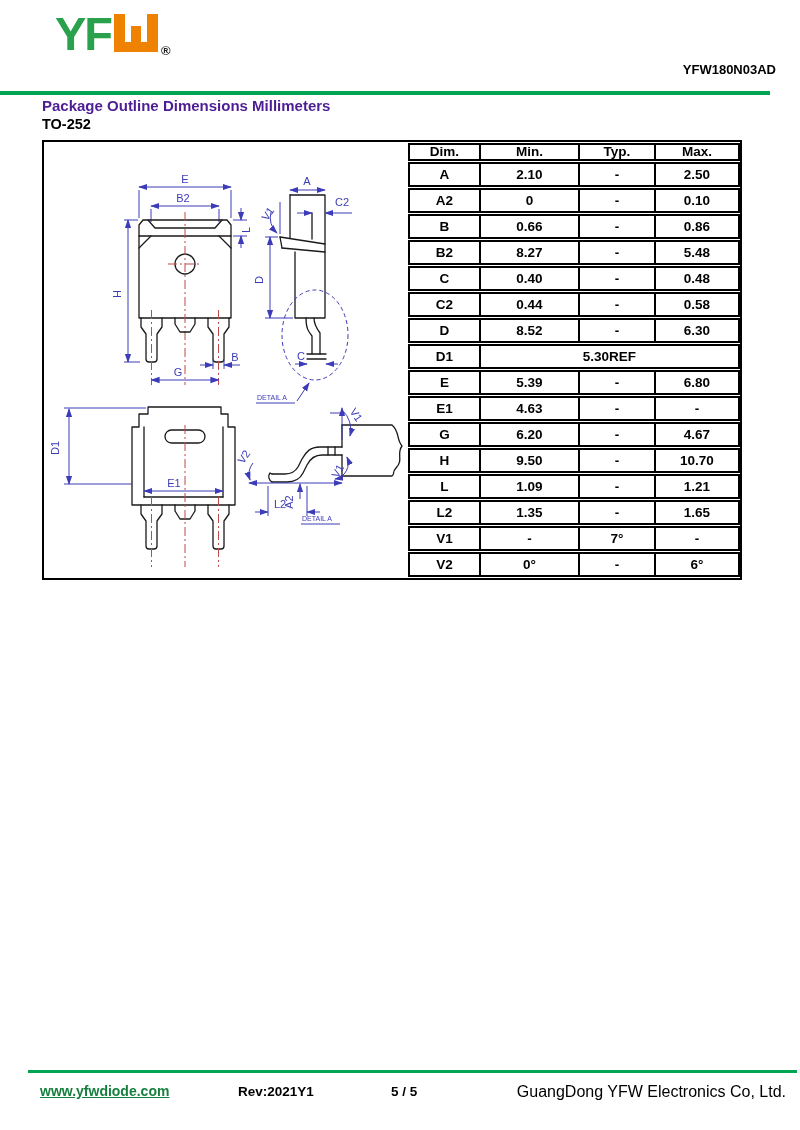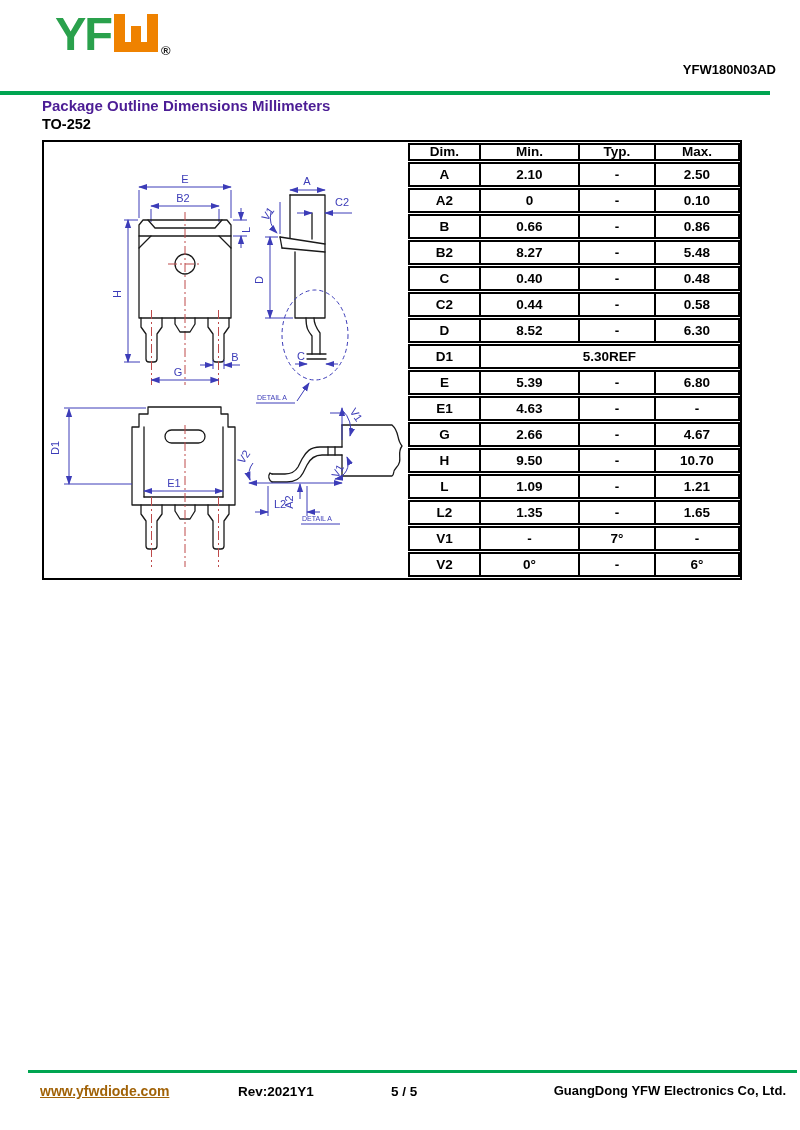--- a/index.html
+++ b/index.html
@@ -34,24 +34,24 @@
 
   
   .k{stroke:#1a1a1a;stroke-width:1.3;fill:none;stroke-linejoin:round;stroke-linecap:round}
   .b{stroke:#3c3cb8;stroke-width:1;fill:none}
   .r{stroke:#be4a4a;stroke-width:1;fill:none;stroke-dasharray:9 3 2 3}
   .t{fill:#3c3cb8;font-size:11px;text-anchor:middle;font-family:"Liberation Sans",sans-serif}
   .ts{fill:#3c3cb8;font-size:7px;font-family:"Liberation Sans",sans-serif}
 
   
   .green-line-bottom{left:28px;top:1070px;width:769px;height:3px;background:#00a551}
-  .footer-site{left:40px;top:1083px;font-size:14px;font-weight:bold;color:#a16207;text-decoration:underline}
+  .footer-site{left:40px;top:1083px;font-size:14px;font-weight:bold;color:#15803d;text-decoration:underline}
   .footer-rev{left:238px;top:1084px;font-size:13.5px;font-weight:bold}
   .footer-page{left:391px;top:1084px;font-size:13.5px;font-weight:bold}
-  .footer-company{right:14px;top:1083px;font-size:13px;font-weight:bold}
+  .footer-company{right:14px;top:1083px;font-size:16px;font-weight:normal}
 </style>
 </head>
 <body>
 
 <div class="abs logo-wrap">
   <div class="logo-row">
     <span class="logo-yf">YF</span>
     <span class="logo-w">
       <svg width="46" height="42" viewBox="0 0 46 42">
         <g fill="#ef8200">
@@ -286,21 +286,21 @@
             <td>6.80</td>
           </tr>
         <tr>
             <td>E1</td>
             <td>4.63</td>
             <td>-</td>
             <td>-</td>
           </tr>
         <tr>
             <td>G</td>
-            <td>2.66</td>
+            <td>6.20</td>
             <td>-</td>
             <td>4.67</td>
           </tr>
         <tr>
             <td>H</td>
             <td>9.50</td>
             <td>-</td>
             <td>10.70</td>
           </tr>
         <tr>

